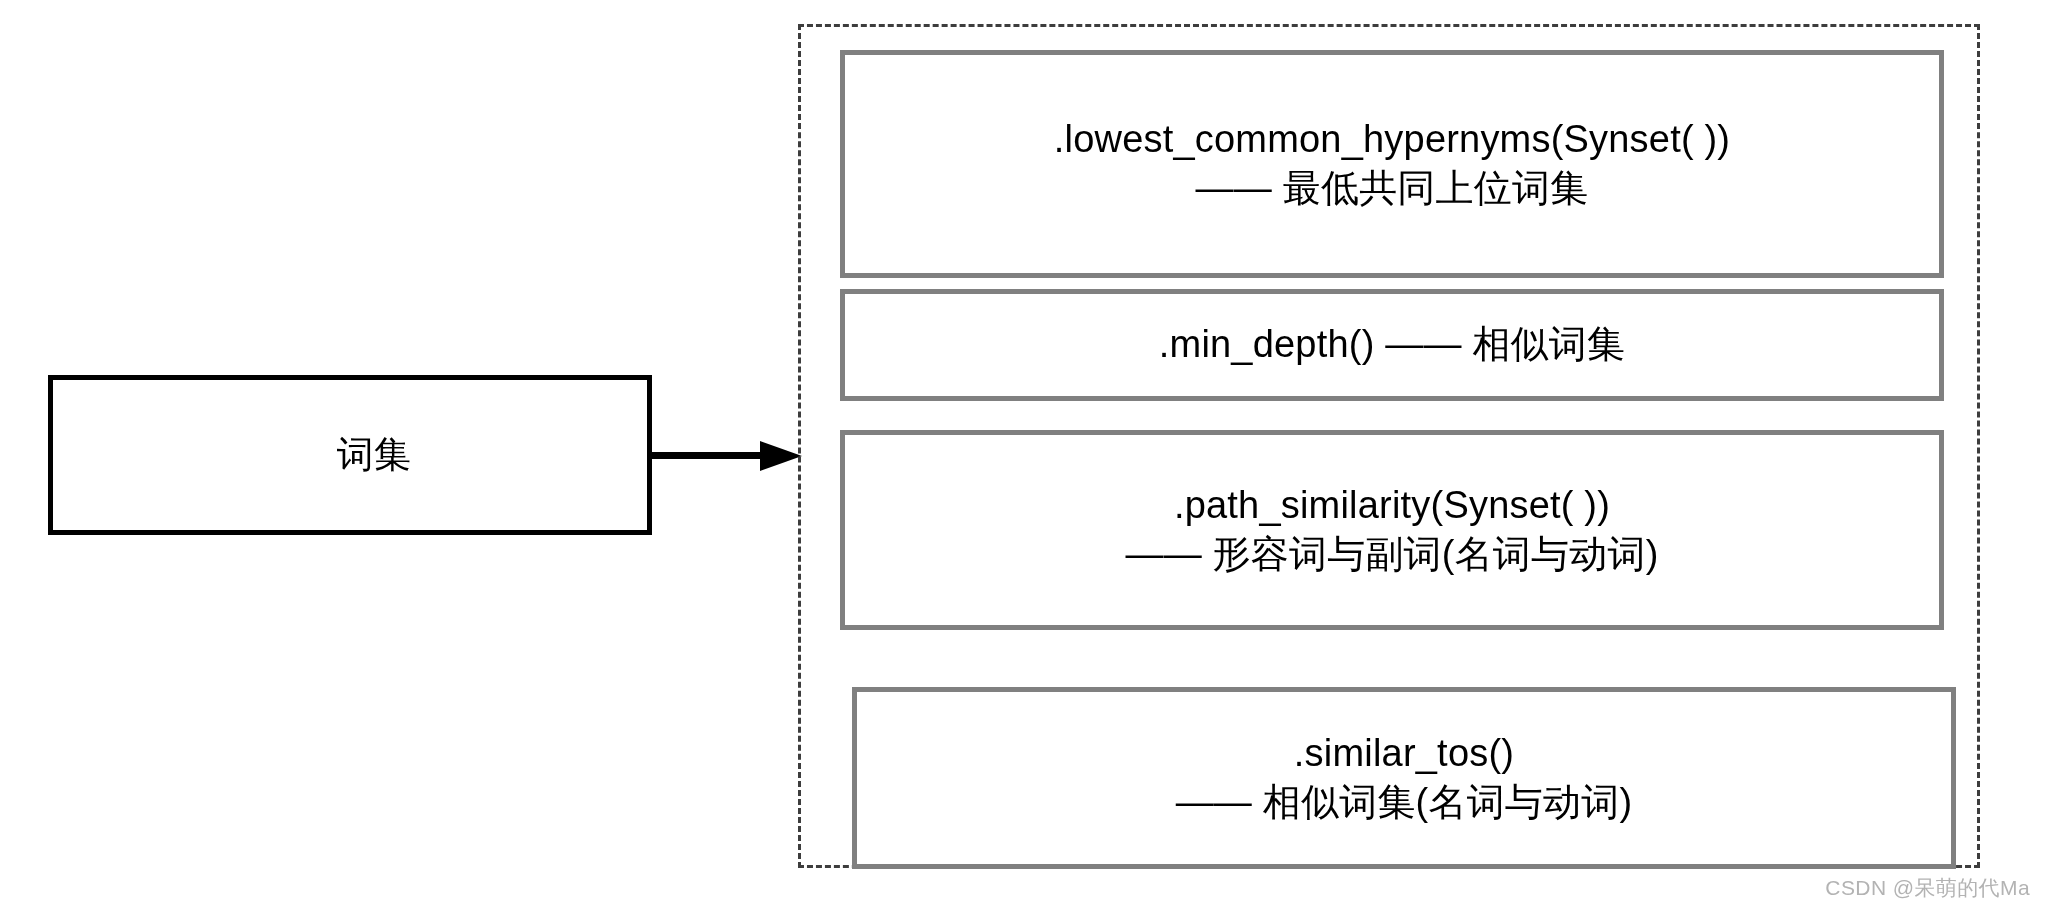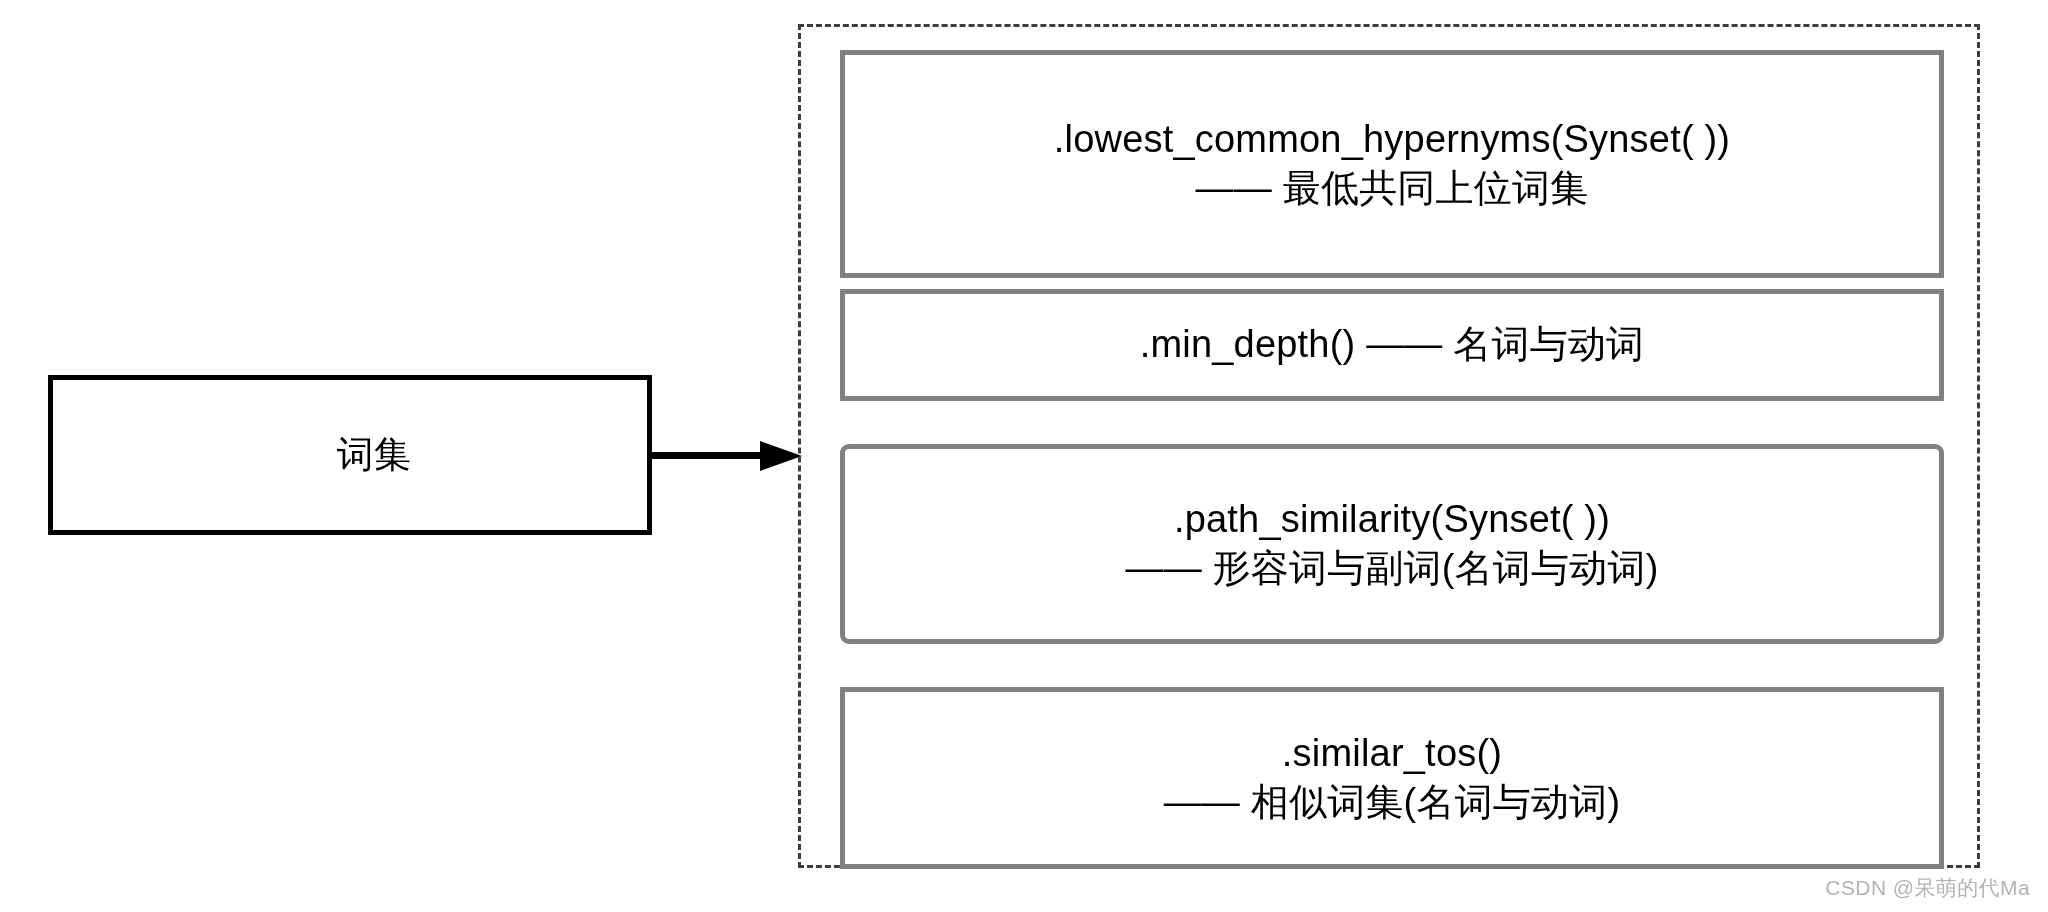--- a/index.html
+++ b/index.html
@@ -97,22 +97,22 @@
     width: 1104px;
     display: flex;
     flex-direction: column;
     align-items: center;
     justify-content: center;
     text-align: center;
     line-height: 1.3;
   }
   .method-box.b1 { top: 23px;  height: 228px; }
   .method-box.b2 { top: 262px; height: 112px; }
-  .method-box.b3 { top: 417px; height: 200px; border-radius: 9px; }
-  .method-box.b4 { top: 660px; height: 182px; }
+  .method-box.b3 { top: 403px; height: 200px; }
+  .method-box.b4 { top: 660px; height: 182px; margin-left: 12px; }
 
   .method-line {
     color: #000000;
     font-size: 38px;
     white-space: nowrap;
     letter-spacing: 0.2px;
   }
 
   
   .watermark {
@@ -141,21 +141,21 @@
   </div>
 
   <div class="dashed-group">
 
     <div class="method-box b1">
       <div class="method-line">.lowest_common_hypernyms(Synset( ))</div>
       <div class="method-line">—— 最低共同上位词集</div>
     </div>
 
     <div class="method-box b2">
-      <div class="method-line">.min_depth() —— 名词与动词</div>
+      <div class="method-line">.min_depth() —— 相似词集</div>
     </div>
 
     <div class="method-box b3">
       <div class="method-line">.path_similarity(Synset( ))</div>
       <div class="method-line">—— 形容词与副词(名词与动词)</div>
     </div>
 
     <div class="method-box b4">
       <div class="method-line">.similar_tos()</div>
       <div class="method-line">—— 相似词集(名词与动词)</div>

